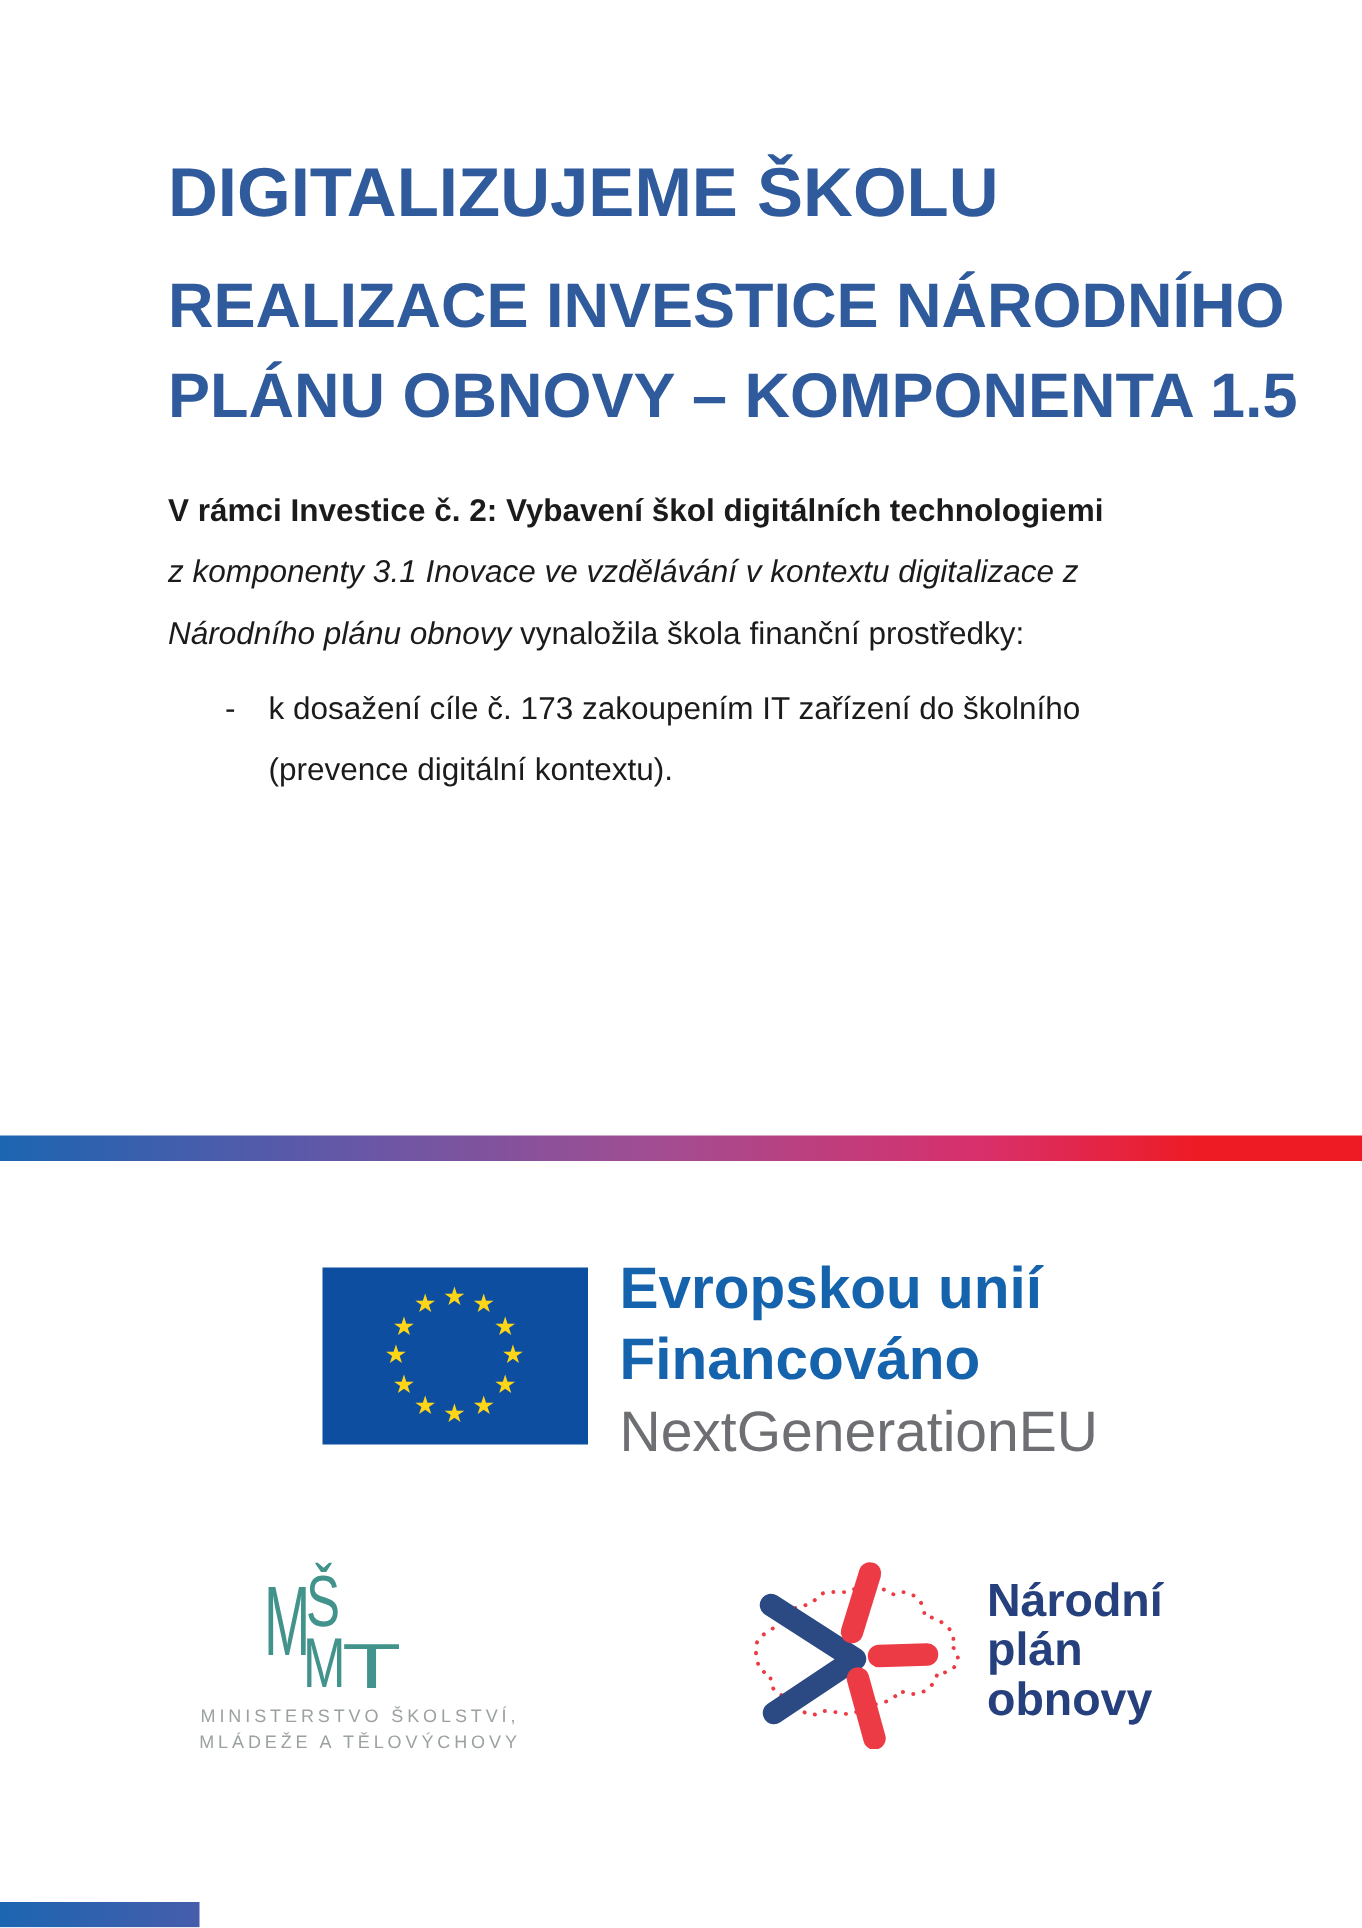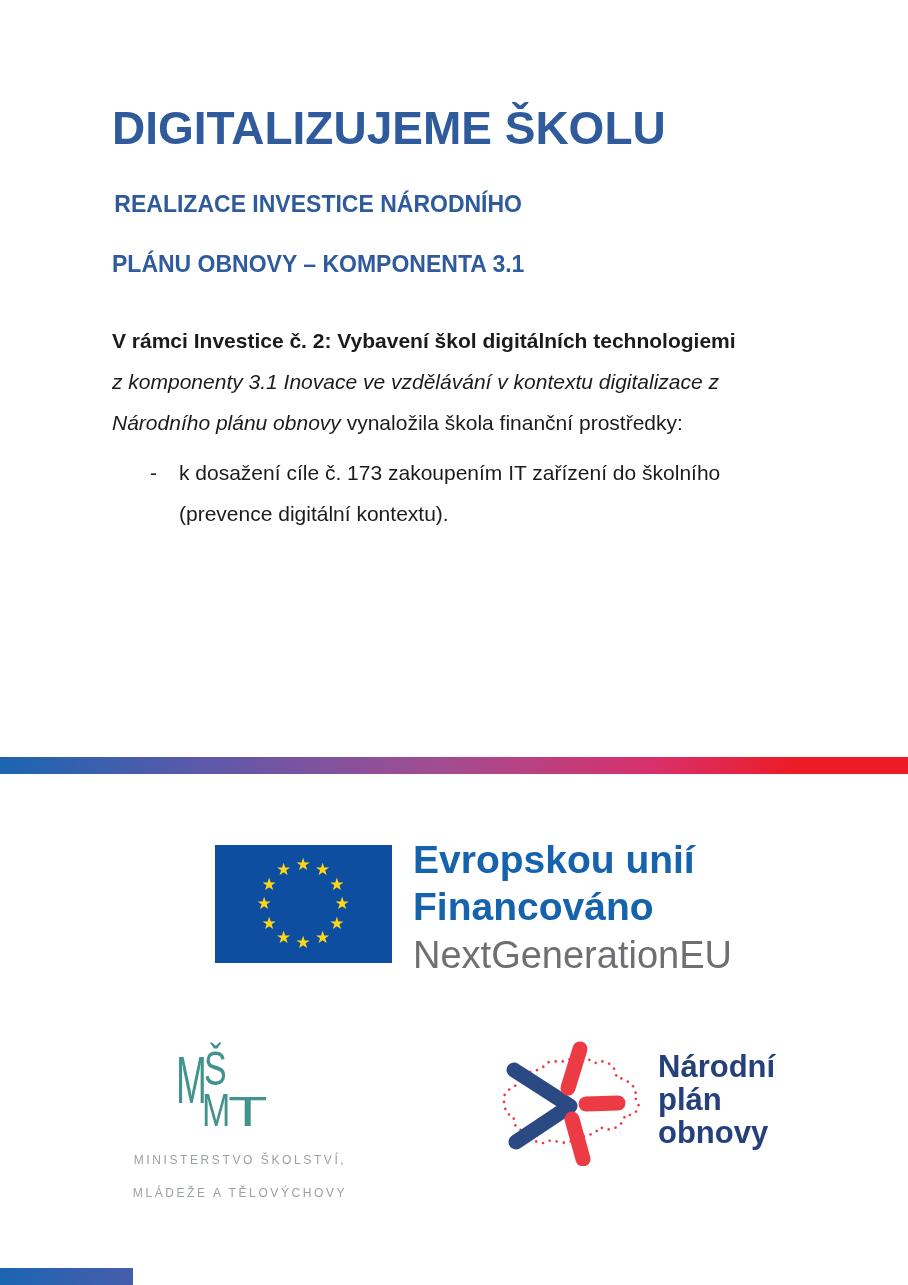--- a/index.html
+++ b/index.html
@@ -8,21 +8,21 @@
     font-family:"Liberation Sans",sans-serif;overflow:hidden;padding-left:44px;
   }
   
   .title{
     position:absolute;left:112px;top:100px;margin:0;
     font-size:46px;font-weight:700;line-height:56px;
     color:var(--title-blue);white-space:nowrap;
   }
   .subtitle{
     position:absolute;left:112px;top:174px;
-    font-size:23px;font-weight:700;color:var(--title-blue);text-align:center;
+    font-size:42px;font-weight:700;color:var(--title-blue);
   }
   .subtitle .tline{height:60px;line-height:60px;white-space:nowrap;}
   
   .paragraph{
     position:absolute;left:112px;top:320px;
     font-size:21px;color:var(--body-text);
   }
   .paragraph .tline,.bullet-text .tline{height:41px;line-height:41px;white-space:nowrap;}
   .seg-b{font-weight:700;}
   .seg-i{font-style:italic;}
@@ -61,40 +61,40 @@
   .msmt-mono{position:absolute;left:0;top:0;width:260px;height:95px;color:var(--msmt-teal);}
   .msmt-mono span{position:absolute;font-weight:400;transform-origin:top left;line-height:1;}
   .m1{left:66px;top:8px;font-size:37px;transform:scaleY(1.78);}
   .m2{left:94px;top:4px;font-size:34px;transform:scaleY(1.42);}
   .m3{left:92px;top:46px;font-size:34px;transform:scaleY(1.38);}
   .m4{left:118px;top:50px;font-size:34px;transform:scale(1.9,1.25);}
   .msmt-cap{
     position:absolute;left:-10px;top:96px;width:280px;text-align:center;
     color:var(--msmt-caption-gray);font-size:12px;letter-spacing:2.6px;
   }
-  .msmt-cap .cap{height:17px;line-height:17px;white-space:nowrap;margin-top:16px;}
+  .msmt-cap .cap{height:17px;line-height:17px;white-space:nowrap;}
   
   .npo{position:absolute;left:492px;top:1038px;width:380px;height:135px;}
   .npo-symbol{position:absolute;left:0;top:0;}
   .npo-text{
     position:absolute;left:166px;top:12px;
     font-size:31px;font-weight:700;color:var(--npo-navy);
   }
   .npo-text .tline{height:33px;line-height:33px;white-space:nowrap;}
 </style>
 </head>
 <body>
 
 <div class="page">
 
   <h1 class="title">DIGITALIZUJEME ŠKOLU</h1>
 
   <div class="subtitle">
     <div class="tline">REALIZACE INVESTICE NÁRODNÍHO</div>
-    <div class="tline">PLÁNU OBNOVY – KOMPONENTA 3.1</div>
+    <div class="tline">PLÁNU OBNOVY – KOMPONENTA 1.5</div>
   </div>
 
   <div class="paragraph">
       <div class="tline"><span class="seg-b">V rámci Investice č. 2: Vybavení škol digitálních technologiemi</span></div>
       <div class="tline"><span class="seg-i">z </span><span class="seg-i">komponenty 3.1 Inovace ve vzdělávání v kontextu digitalizace z</span></div>
       <div class="tline"><span class="seg-i">Národního plánu obnovy</span><span class="seg-r"> vynaložila škola finanční prostředky:</span></div>
     </div>
 
   <div class="bullet">
     <span class="dash">-</span>

